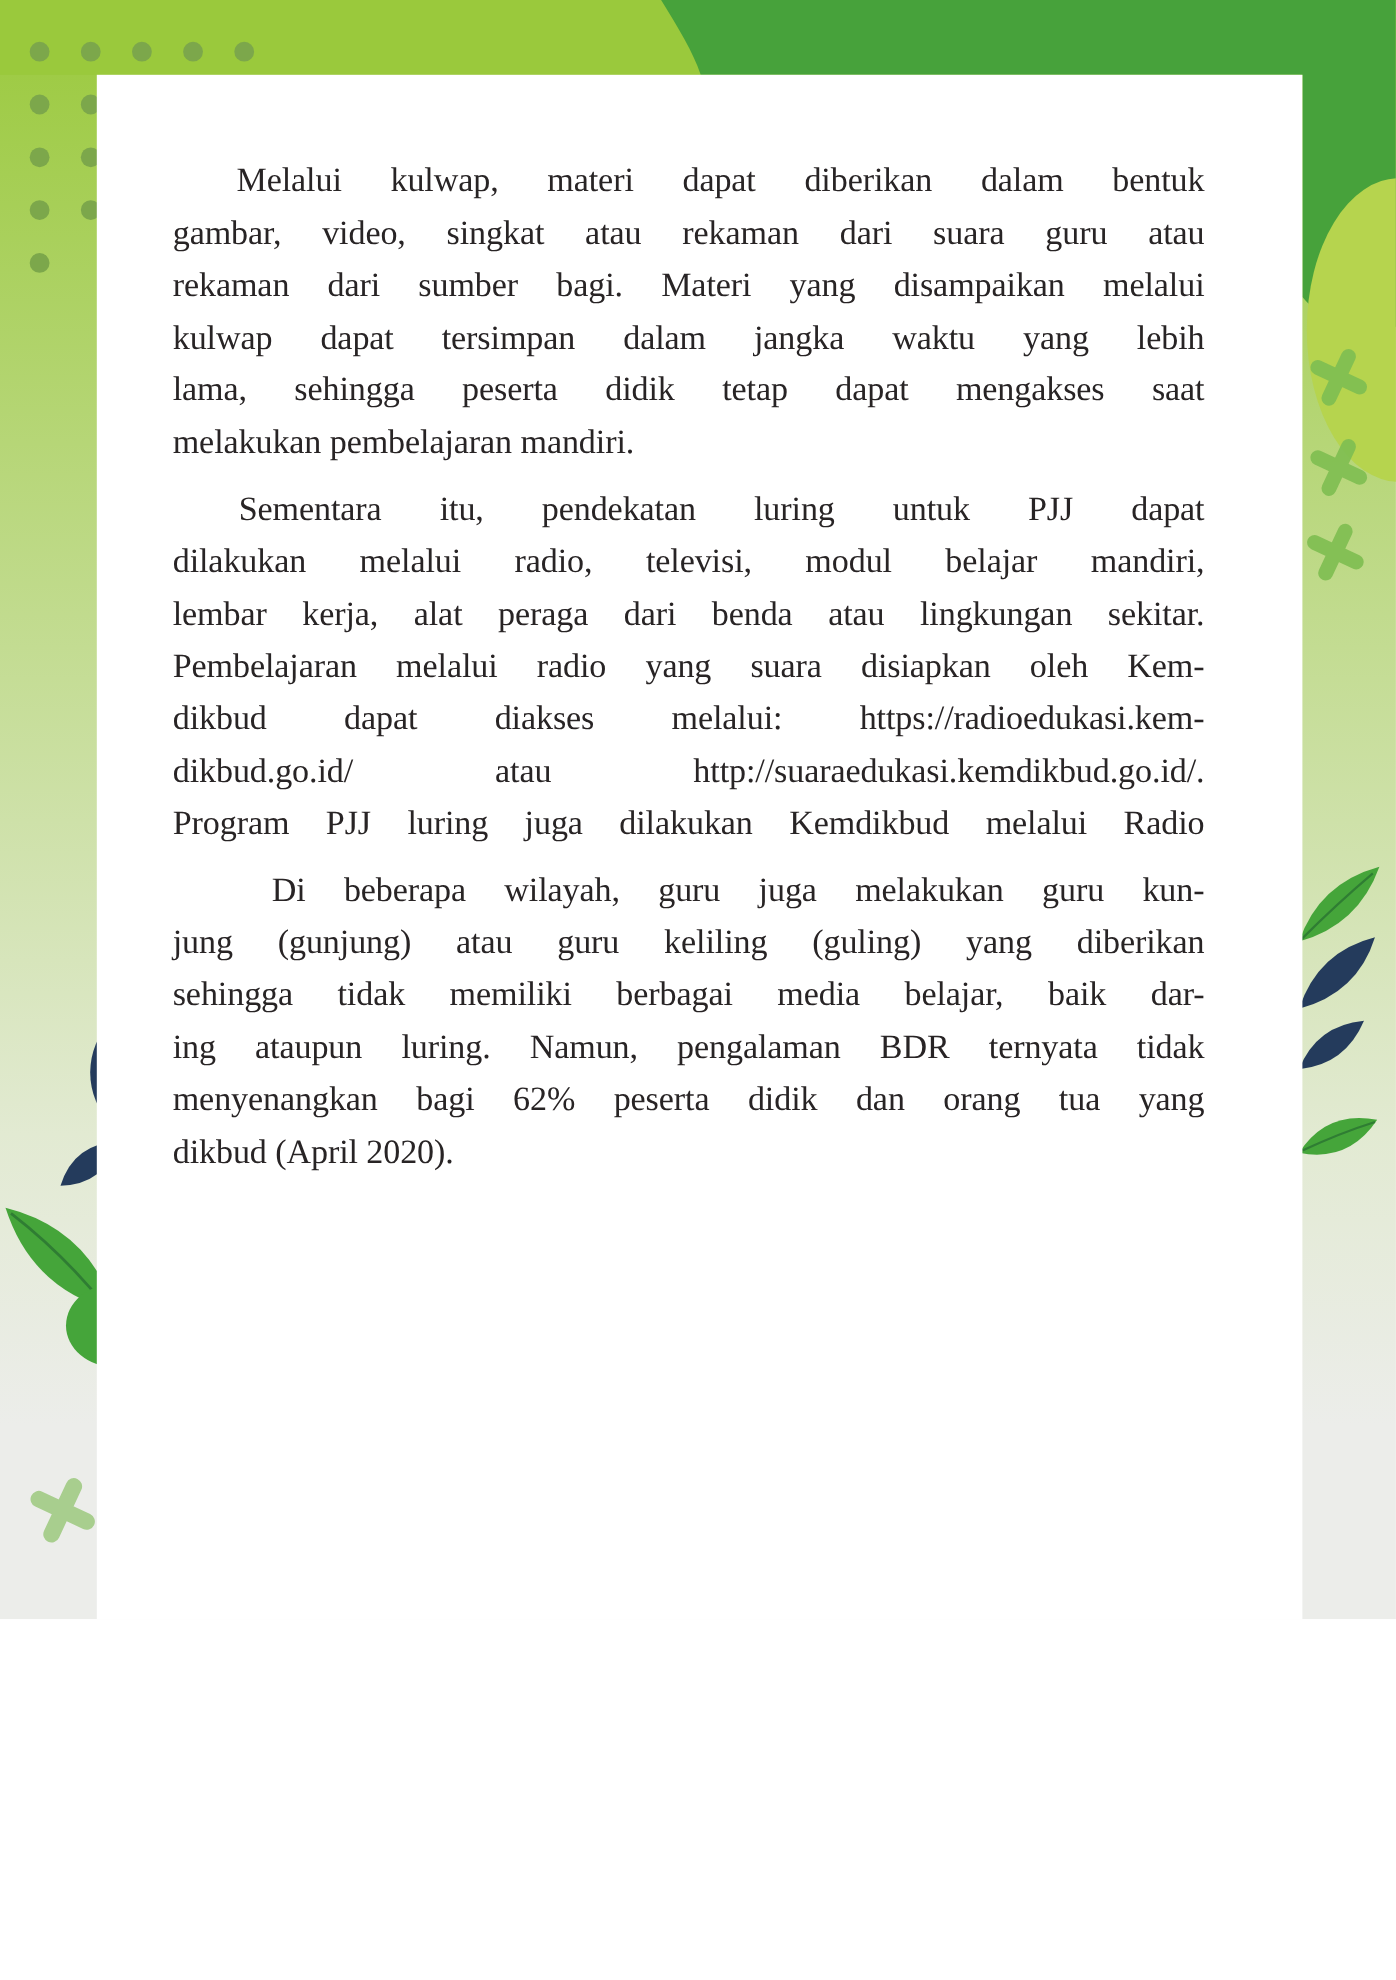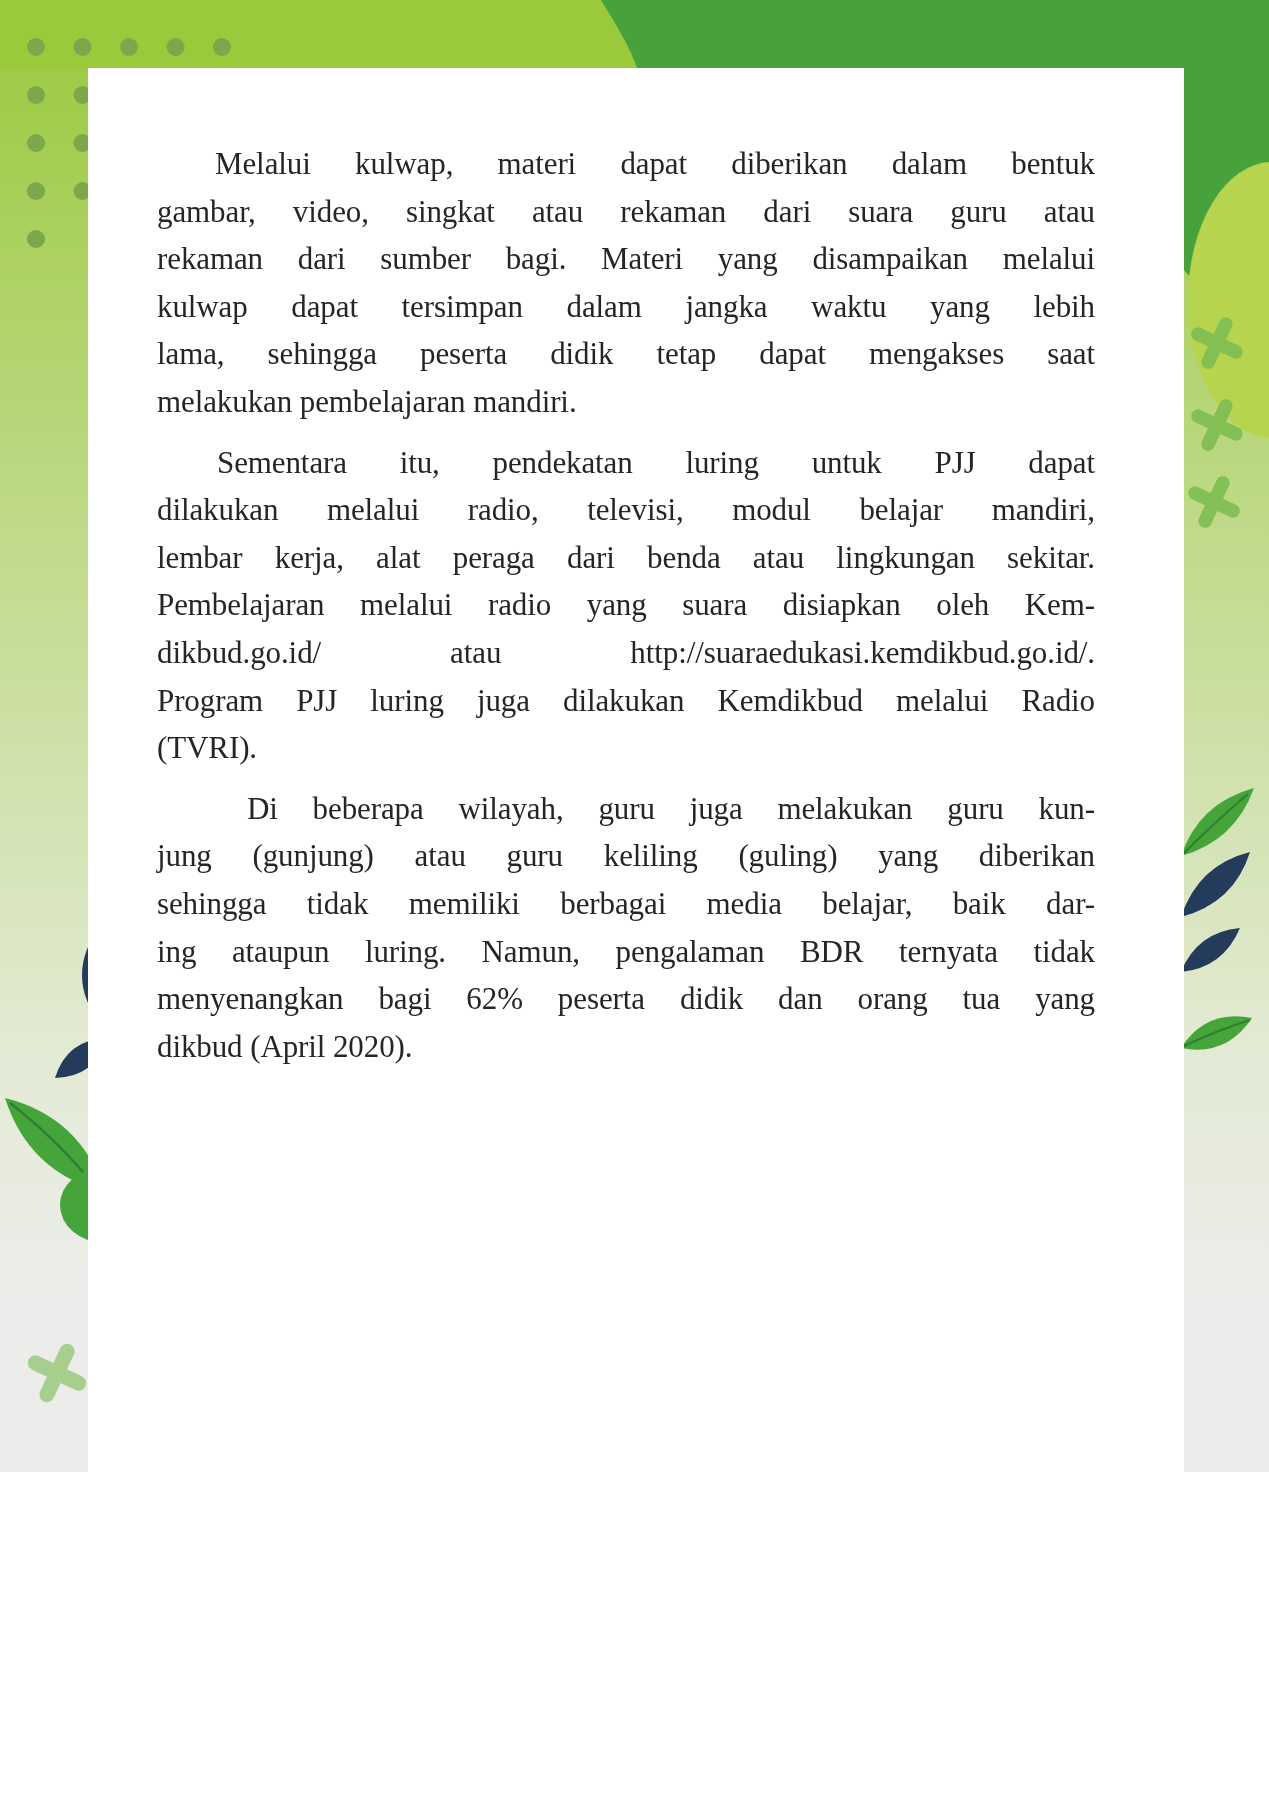--- a/index.html
+++ b/index.html
@@ -123,23 +123,23 @@
           <div class="line">rekaman dari sumber bagi. Materi yang disampaikan melalui</div>
           <div class="line">kulwap dapat tersimpan dalam jangka waktu yang lebih</div>
           <div class="line">lama, sehingga peserta didik tetap dapat mengakses saat</div>
           <div class="line last">melakukan pembelajaran mandiri.</div>
         </div>
         <div class="para">
           <div class="line" style="text-indent: 60px;">Sementara itu, pendekatan luring untuk PJJ dapat</div>
           <div class="line">dilakukan melalui radio, televisi,  modul belajar mandiri,</div>
           <div class="line">lembar kerja, alat peraga dari benda atau lingkungan sekitar.</div>
           <div class="line">Pembelajaran melalui radio yang suara disiapkan oleh Kem-</div>
+          <div class="line">dikbud dapat diakses melalui: https://radioedukasi.kem-</div>
           <div class="line">dikbud.go.id/ atau http://suaraedukasi.kemdikbud.go.id/.</div>
           <div class="line">Program PJJ luring juga dilakukan Kemdikbud melalui Radio</div>
-          <div class="line last">(TVRI).</div>
         </div>
         <div class="para">
           <div class="line" style="text-indent: 90px;">Di beberapa wilayah, guru juga melakukan guru kun-</div>
           <div class="line">jung (gunjung) atau guru keliling (guling) yang diberikan</div>
           <div class="line">sehingga tidak memiliki berbagai media belajar, baik dar-</div>
           <div class="line">ing ataupun luring. Namun, pengalaman BDR ternyata tidak</div>
           <div class="line">menyenangkan bagi 62% peserta didik dan orang tua yang</div>
           <div class="line last">dikbud (April 2020).</div>
         </div>
       </div>

